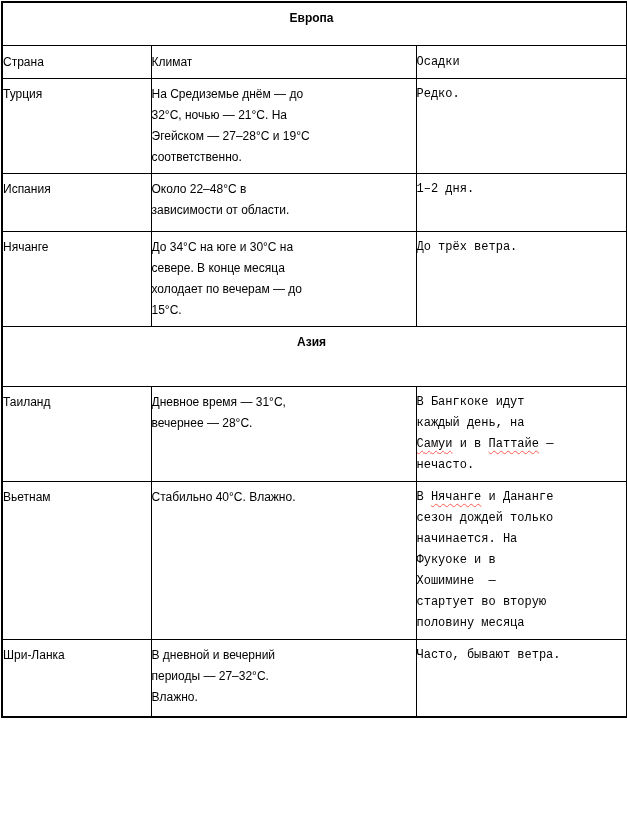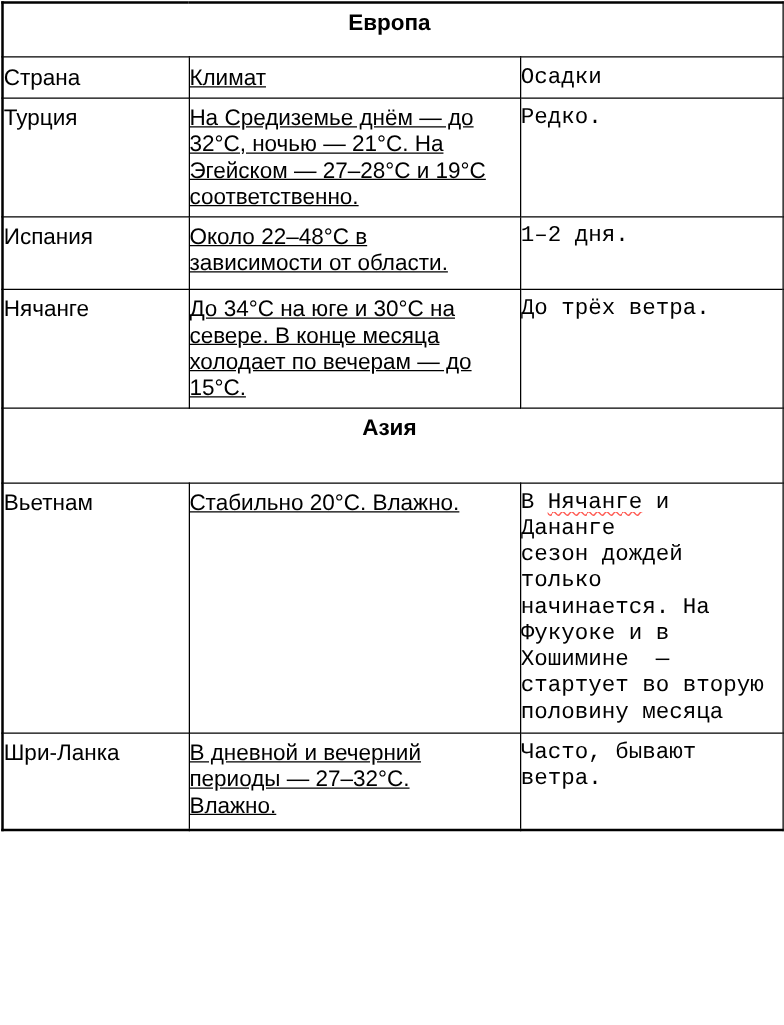--- a/index.html
+++ b/index.html
@@ -21,38 +21,38 @@
     border-collapse: collapse;
     table-layout: fixed;
     width: 625px;
     margin-left: 1px;
     border: 2px solid #000000;
   }
   table.weather td {
     border: 1px solid #000000;
     vertical-align: top;
     box-sizing: border-box;
-    font-size: 18px;
+    font-size: 12px;
     line-height: 21px;
     white-space: pre-wrap;
     overflow: hidden;
     padding: 5px 6px 5px 0;
     margin-left: 29px;
   }
   
   td.section-cell {
     text-align: center;
     font-weight: bold;
     font-size: 16px;
     padding: 9px 0 0 0;
     white-space: normal;
   }
   
   td.c1 { padding-left: 50px; }
-  td.c2 { padding-left: 44px; text-decoration: underline; }
+  td.c2 { padding-left: 44px; }
   td.c3 { padding-left: 52px; font-family: Liberation Mono, monospace; }
   tr.header-row td { padding-top: 6px; }
   
   .sq-red {
     text-decoration-line: underline;
     text-decoration-style: wavy;
     text-decoration-color: #ff5a52;
     text-decoration-thickness: 1px;
     text-underline-offset: 3px;
   }
@@ -106,23 +106,32 @@
 севере. В конце месяца
 холодает по вечерам — до
 15°С.</span></td>
         <td class="c3"><span>До трёх ветра.</span></td>
       </tr>
 
       <tr style="height:60px">
         <td colspan="3" class="section-cell">Азия</td>
       </tr>
 
+      <tr style="height:93px">
+        <td class="c1">Таиланд</td>
+        <td class="c2"><span>Дневное время — 31°С,
+вечернее — 28°С.</span></td>
+        <td class="c3"><span>В Бангкоке идут
+каждый день, на
+</span><span class="sq-red">Самуи</span><span> и в </span><span class="sq-red">Паттайе</span><span> —
+нечасто.</span></td>
+      </tr>
       <tr style="height:143px">
         <td class="c1">Вьетнам</td>
-        <td class="c2"><span>Стабильно 20°С. Влажно.</span></td>
+        <td class="c2"><span>Стабильно 40°С. Влажно.</span></td>
         <td class="c3"><span>В </span><span class="sq-red">Нячанге</span><span> и Дананге
 сезон дождей только
 начинается. На
 Фукуоке и в
 Хошимине  —
 стартует во вторую
 половину месяца</span></td>
       </tr>
       <tr style="height:78px">
         <td class="c1">Шри-Ланка</td>

